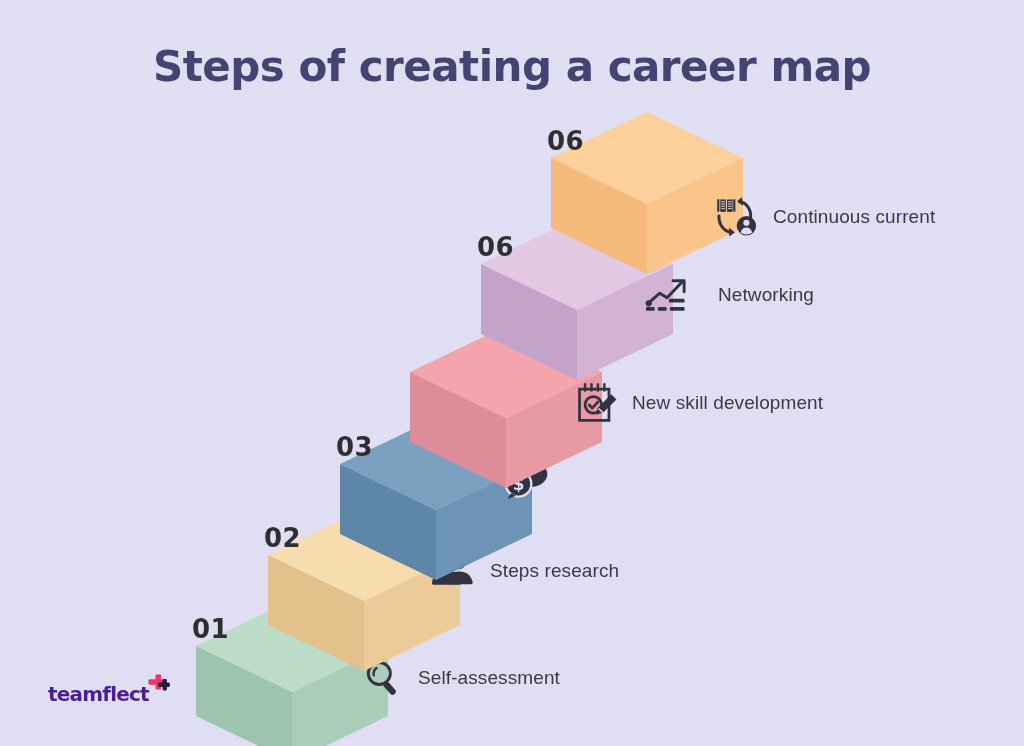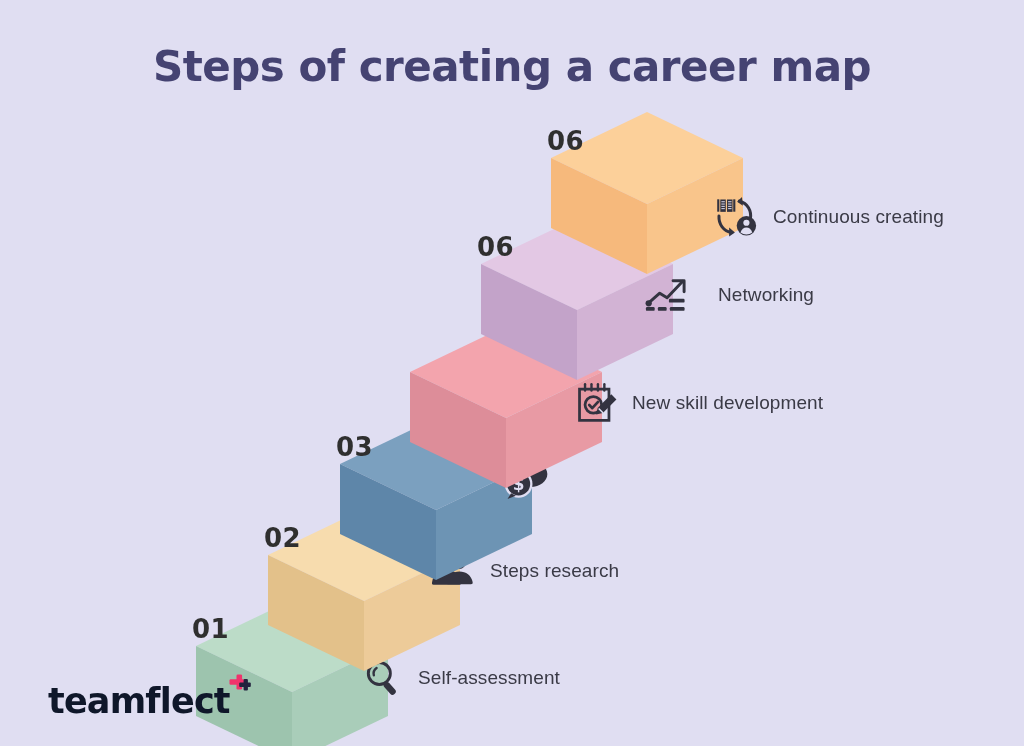--- a/index.html
+++ b/index.html
@@ -85,23 +85,23 @@
   
   #logo {
     position: absolute;
     left: 48px;
     top: 684px;
     display: flex;
     align-items: flex-start;
   }
   #logo-text {
     font-family: "DejaVu Sans", sans-serif;
-    font-size: 35px;
+    font-size: 20px;
     font-weight: bold;
-    color: #0f172a;
+    color: #4c1d95;
     letter-spacing: -0.8px;
     line-height: 1;
   }
   #logo-mark {
     position: relative;
     width: 26px;
     height: 26px;
     margin-left: -2px;
     margin-top: -10px;
   }
@@ -262,21 +262,21 @@
       </g>
       <path d="M27.5 7 C37 9.5 41.5 18 40 27" fill="none" stroke="#333340" stroke-width="3.4" stroke-linecap="round"></path>
       <path d="M30.5 2.5 L25 7.8 L31.5 12.2 Z" fill="#333340"></path>
       <path d="M4.5 24 C4 33 9.5 41 19 42.5" fill="none" stroke="#333340" stroke-width="3.4" stroke-linecap="round"></path>
       <path d="M16 37 L22.5 42.5 L16 47 Z" fill="#333340"></path>
       <circle cx="35.5" cy="35" r="11" fill="#333340"></circle>
       <circle cx="35.5" cy="31.5" r="3.5" fill="#e0def2"></circle>
       <path d="M28.8 42.6 C30 38.8 32.4 36.8 35.5 36.8 C38.6 36.8 41 38.8 42.2 42.6 A11 11 0 0 1 28.8 42.6 Z" fill="#e0def2"></path>
     </svg>
           </span>
-          <span class="step-label">Continuous creating</span>
+          <span class="step-label">Continuous current</span>
         </div>
       </div>
     </div>
 
   <div id="logo">
     <span id="logo-text">teamflect</span>
     <span id="logo-mark">
       <svg viewBox="0 0 26 26" width="26" height="26" aria-hidden="true">
         <g>
           <rect x="8.5" y="0.5" width="5.6" height="15" rx="1.2" fill="#f0336c"></rect>

